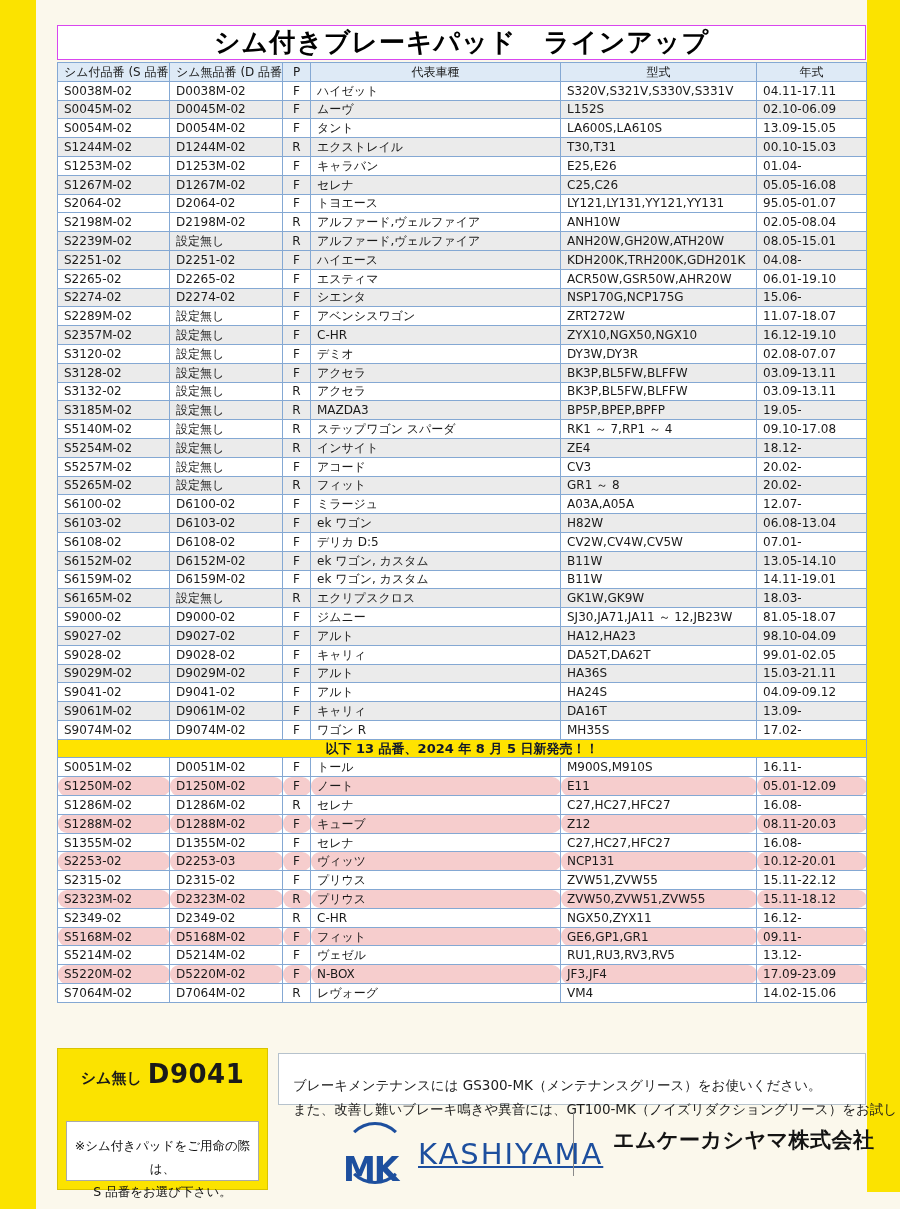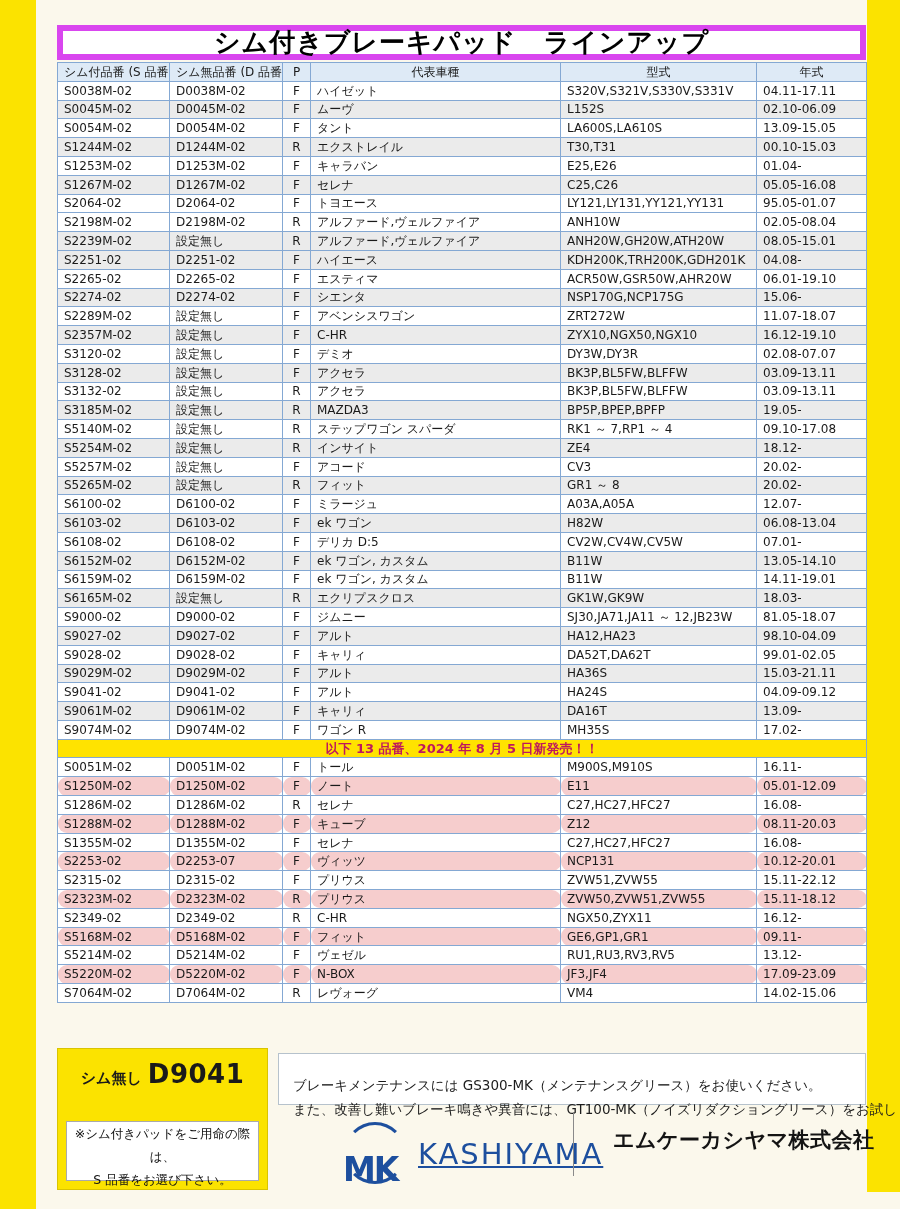--- a/index.html
+++ b/index.html
@@ -10,56 +10,56 @@
     font-family: "DejaVu Sans", "Liberation Sans", sans-serif;
     color: #1a1a1a;
     overflow: hidden;
   }
   .strip { position: absolute; background: #FBE300; }
   .strip-left  { left: 0; top: 0; width: 36px; height: 1209px; }
   .strip-right { right: 0; top: 0; width: 33px; height: 1192px; }
 
   .title-box {
     position: absolute; left: 57px; top: 25px; width: 809px; height: 35px;
-    background: #ffffff; border: 6px solid #d946ef;
+    background: #ffffff; border: 1px solid #d946ef;
     display: flex; align-items: center; justify-content: center;
     font-size: 26px; font-weight: bold; letter-spacing: 1px; color: #000;
   }
 
   table.lineup {
     position: absolute; left: 57px; top: 62px; width: 809px;
     border-collapse: collapse; background: #ffffff;
     font-size: 12px; table-layout: fixed;
   }
   table.lineup th, table.lineup td {
     border: 1px solid #84A8D3; height: 18.8px;
     padding: 0 6px; white-space: nowrap; overflow: hidden;
     font-weight: normal; line-height: 1;
   }
   table.lineup th { background: #DEEAF6; text-align: center; }
   td.col-p { text-align: center; }
   td.col-car { padding-left: 80px; }
   tr.row-gray td { background: #EBEBEB; }
   tr.row-pink td { background: #F6CDCD; border-radius: 9px; }
   tr.row-banner td {
-    background: #FFE300; color: #be185d; font-weight: bold;
+    background: #FFE300; color: #0f172a; font-weight: bold;
     text-align: center; font-size: 13px; margin-left: 48px;
   }
 
   .shim-box {
     position: absolute; left: 57px; top: 1048px; width: 211px; height: 142px;
     background: #FBE300; border: 1px solid #D9C400;
   }
   .shim-line { display: flex; align-items: baseline; justify-content: center; margin-top: 10px; }
   .shim-line .lab { font-size: 15px; font-weight: bold; }
   .shim-line .val { font-size: 26px; font-weight: bold; margin-left: 6px; letter-spacing: 0.5px; }
   .shim-note {
     position: absolute; left: 8px; right: 8px; top: 72px; height: 60px;
     background: #fff; border: 1px solid #aaa; text-align: center;
-    font-size: 12.5px; line-height: 1.85; padding-top: 0; color: #111;
+    font-size: 12.5px; line-height: 1.85; padding-top: 12px; color: #111;
   }
 
   .grease-box {
     position: absolute; left: 278px; top: 1053px; width: 588px; height: 52px;
     background: #fff; border: 1px solid #B6C2CC;
     font-size: 13.5px; line-height: 1.75; padding: 20px 14px; color: #1c1c1c;
     white-space: nowrap;
   }
 
   .logo-block { position: absolute; left: 342px; top: 1122px; height: 64px; display: flex; align-items: center; }
@@ -423,21 +423,21 @@
       <tr>
         <td class="col-s">S1355M-02</td>
         <td class="col-d">D1355M-02</td>
         <td class="col-p">F</td>
         <td class="col-car">セレナ</td>
         <td class="col-model">C27,HC27,HFC27</td>
         <td class="col-year">16.08-</td>
       </tr>
       <tr class="row-pink">
         <td class="col-s">S2253-02</td>
-        <td class="col-d">D2253-07</td>
+        <td class="col-d">D2253-03</td>
         <td class="col-p">F</td>
         <td class="col-car">ヴィッツ</td>
         <td class="col-model">NCP131</td>
         <td class="col-year">10.12-20.01</td>
       </tr>
       <tr>
         <td class="col-s">S2315-02</td>
         <td class="col-d">D2315-02</td>
         <td class="col-p">F</td>
         <td class="col-car">プリウス</td>

